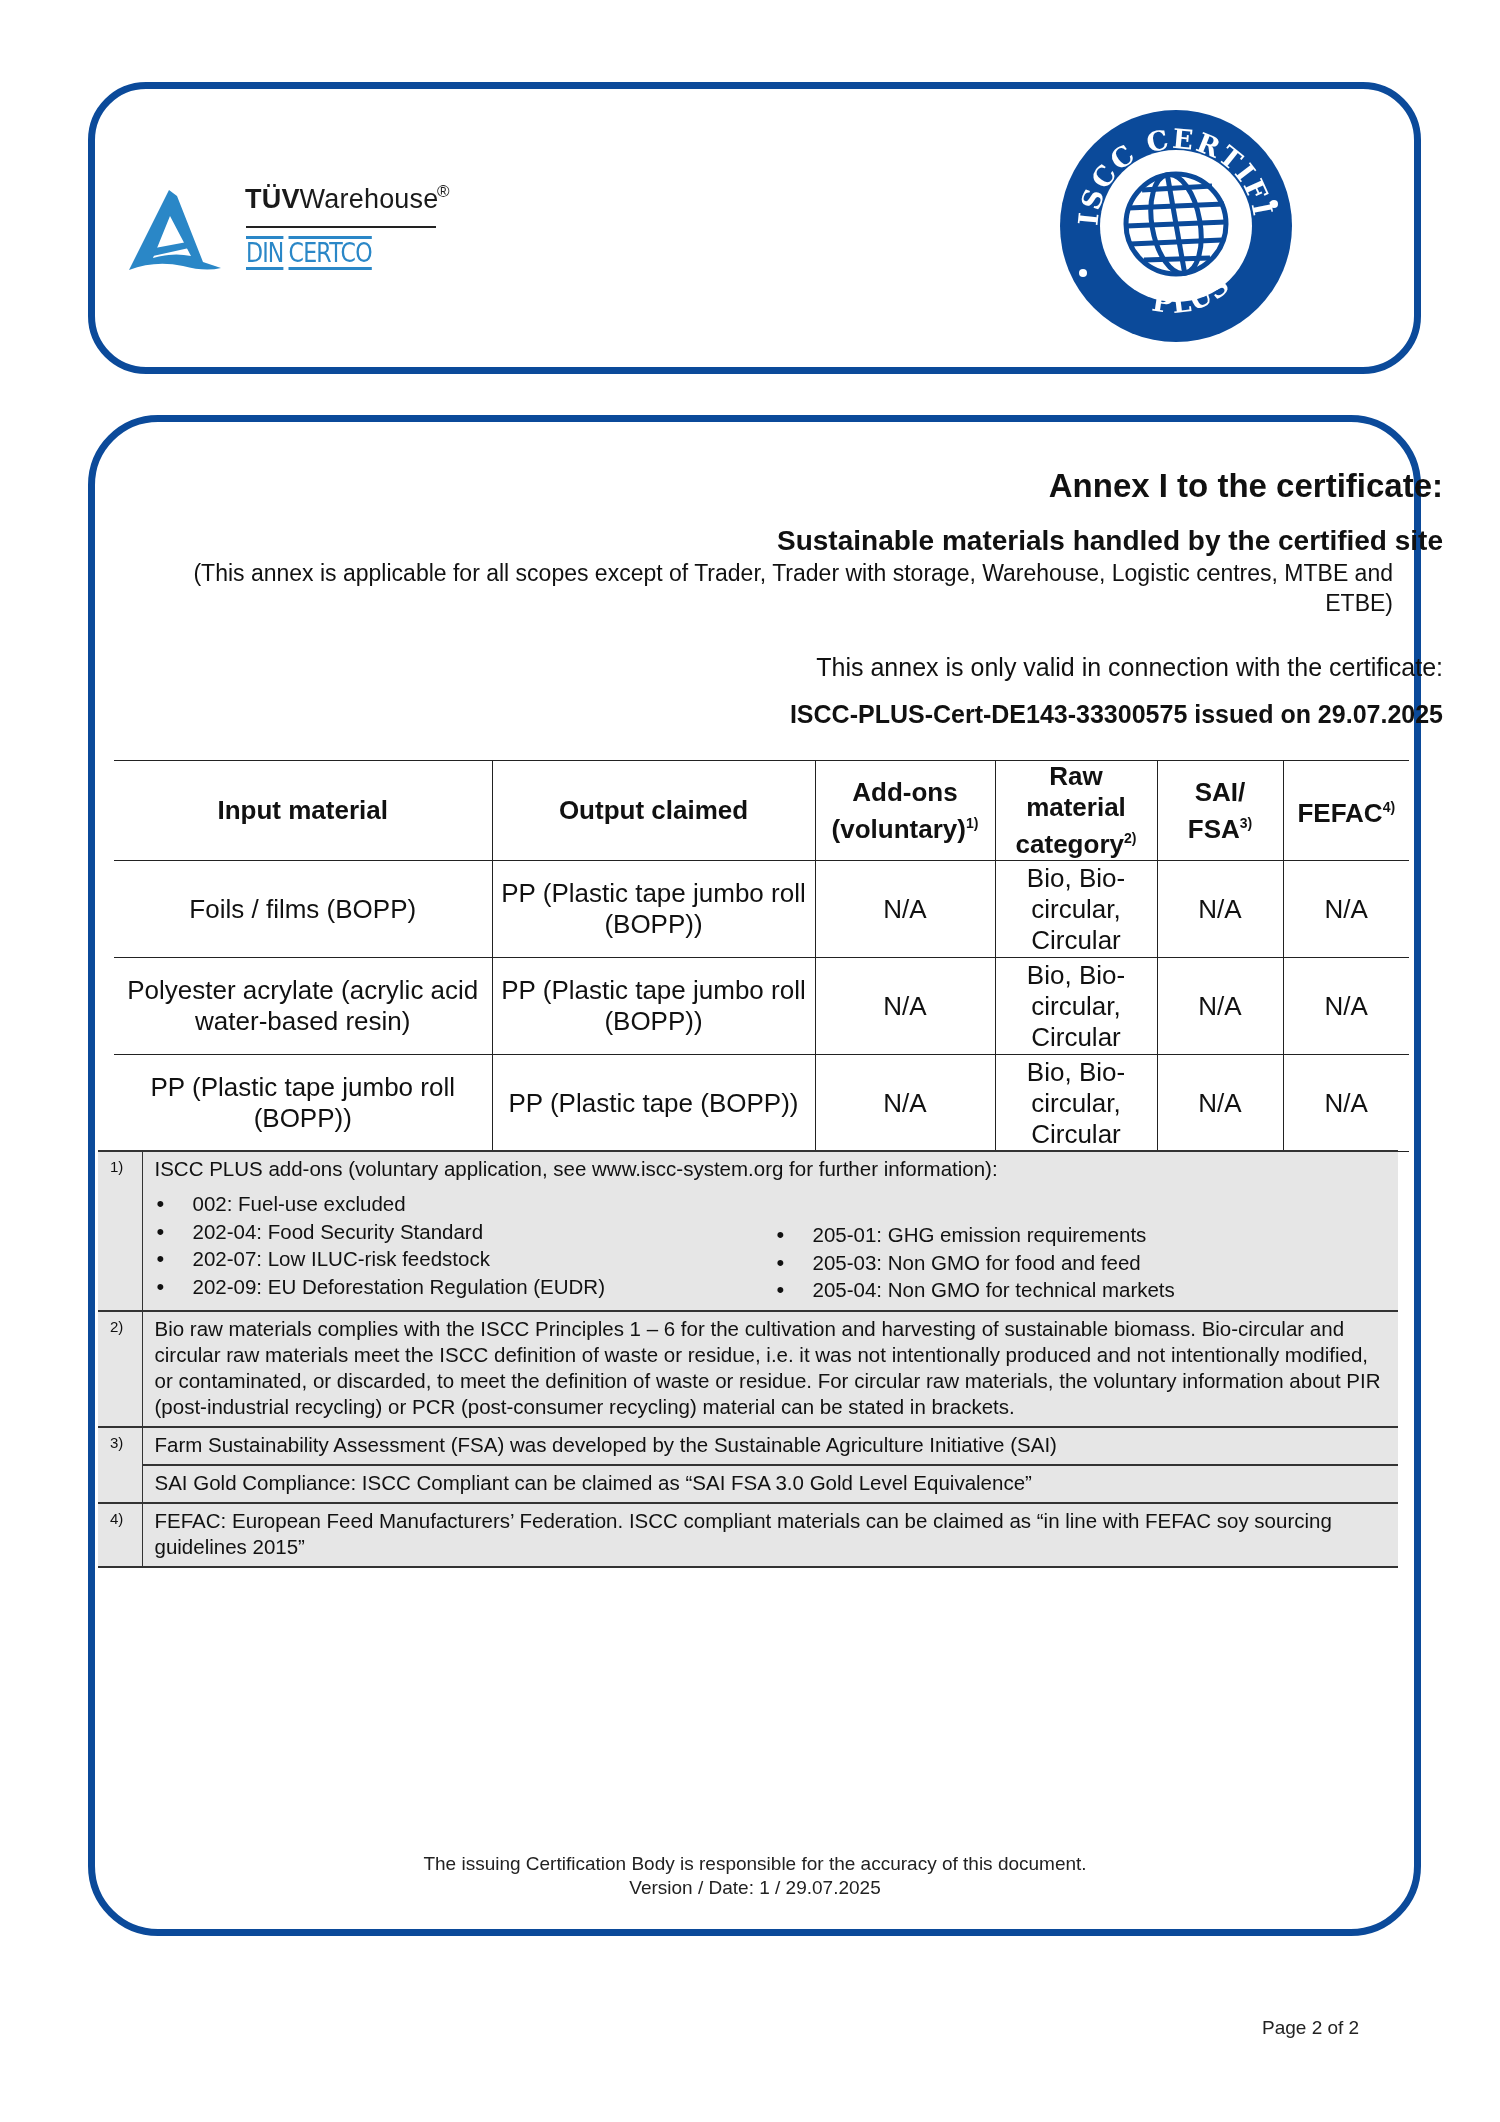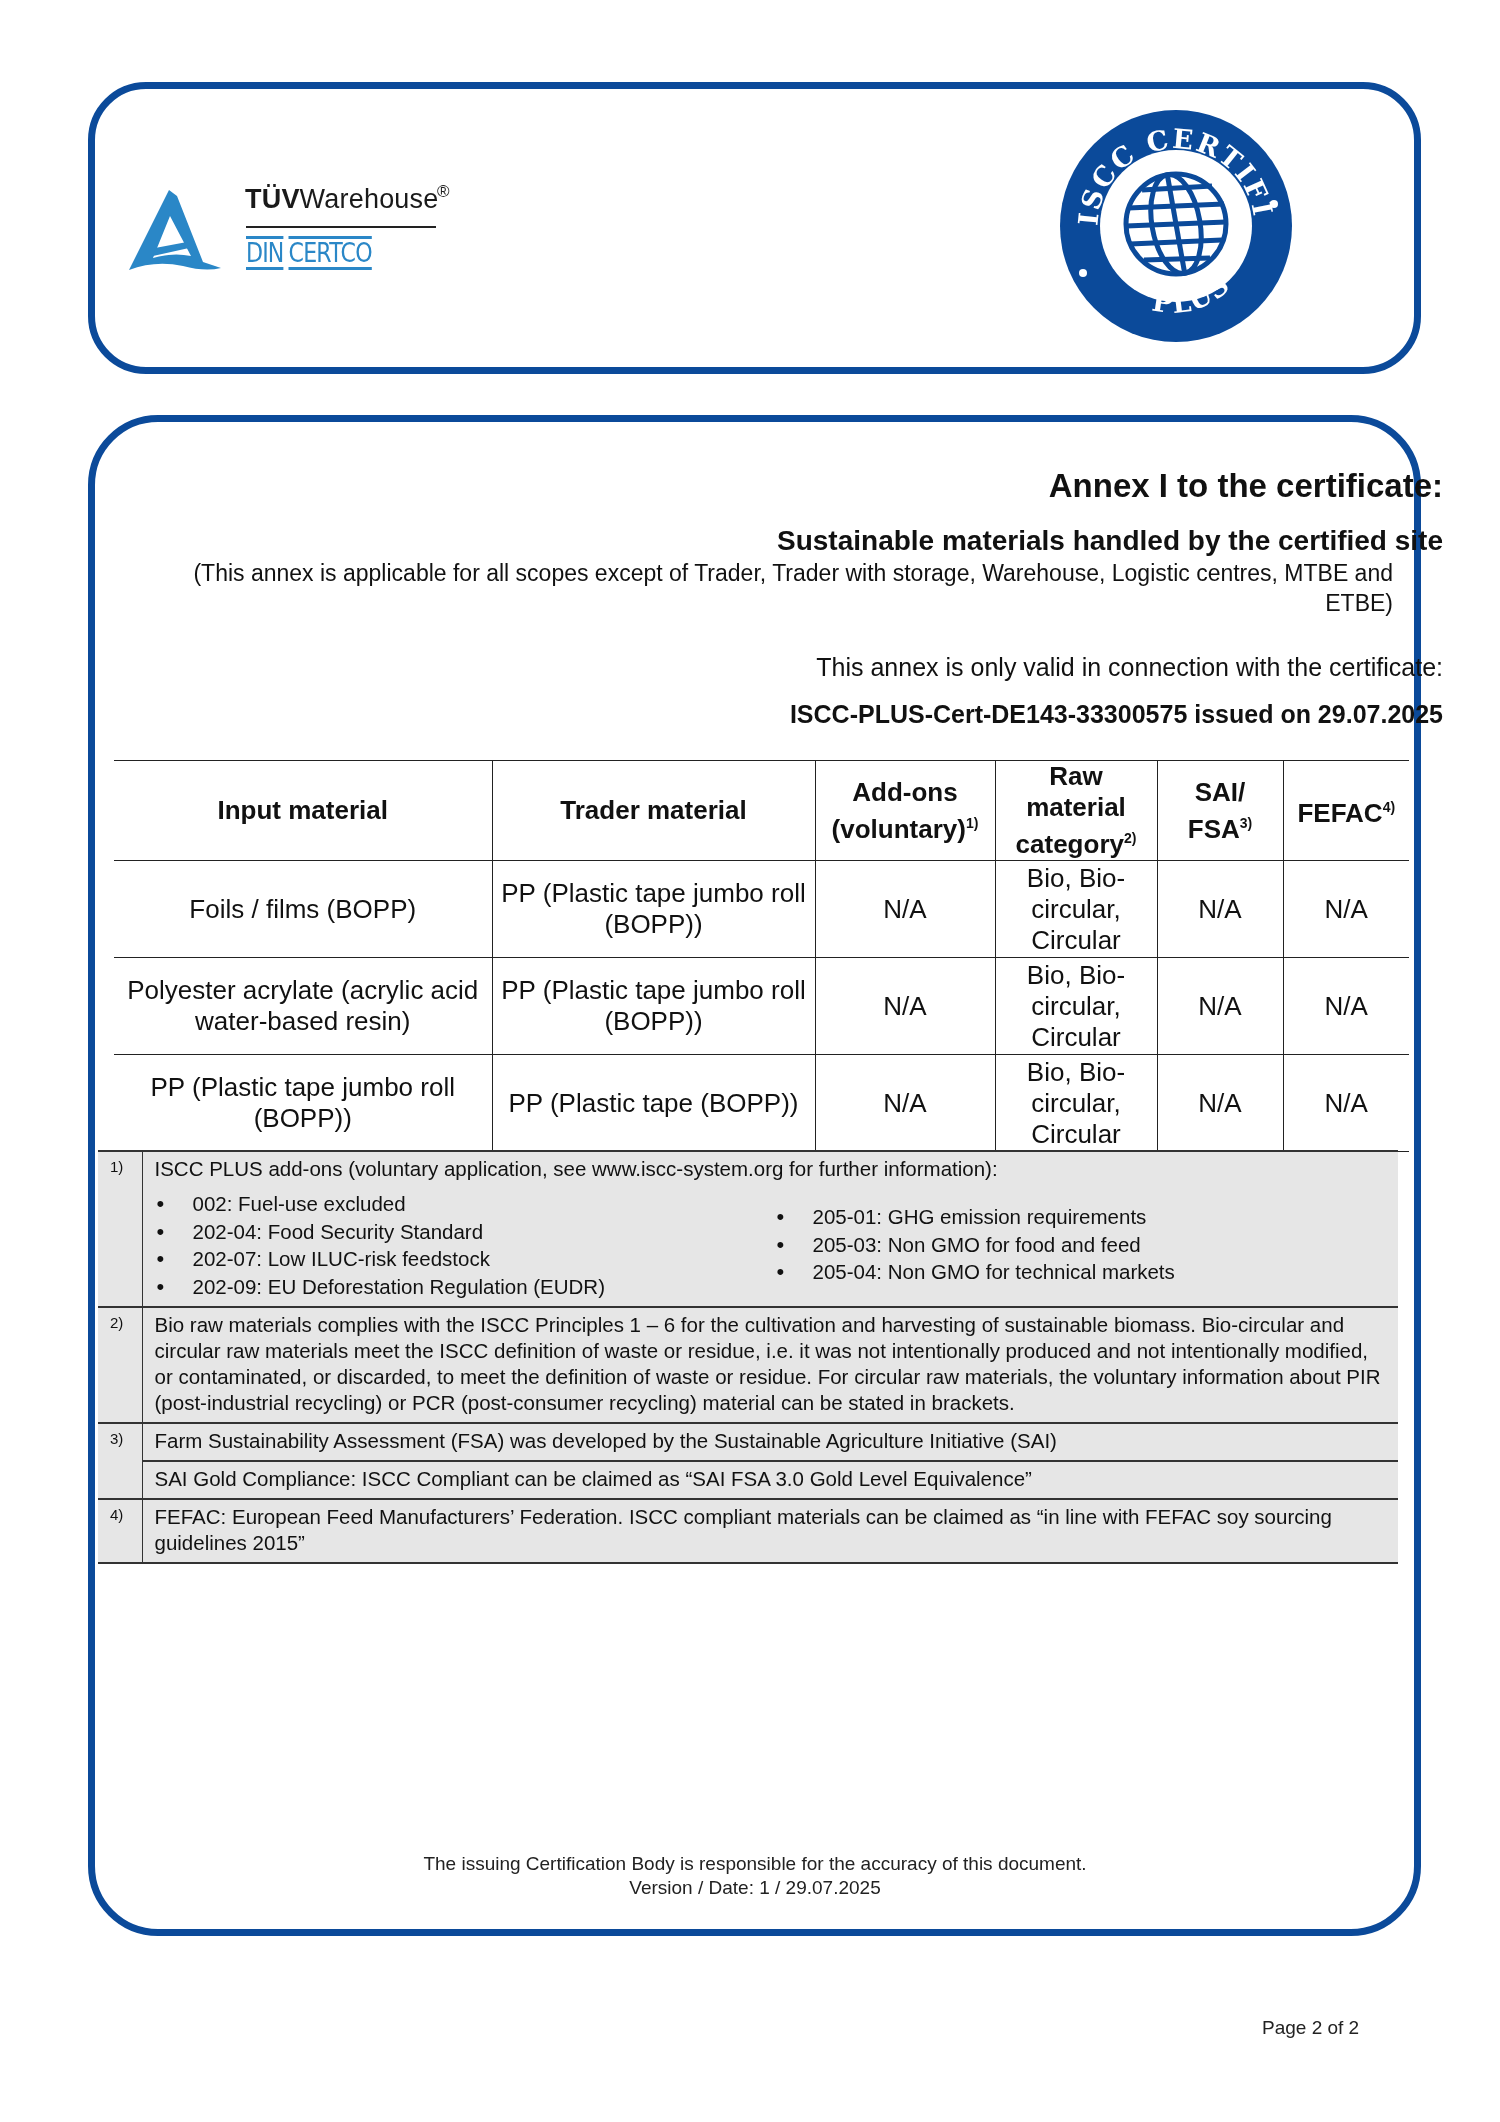--- a/index.html
+++ b/index.html
@@ -44,21 +44,21 @@
   .footnotes { position: absolute; left: 98px; top: 1150px; width: 1300px; border-collapse: collapse; font-size: 20.5px; background: #e6e6e6; }
   .footnotes td { border-top: 2px solid #333; vertical-align: top; }
   .footnotes tr:last-child td { border-bottom: 2px solid #333; }
   .fn-num { width: 44px; padding: 6px 0 0 12px; font-size: 15px; border-right: 1.5px solid #333; }
   .fn-body { padding: 4px 8px 6px 12px; line-height: 26px; }
   .fn-list { display: flex; margin-top: 8px; }
   .fn-col { list-style: none; }
   .fn-col li { position: relative; padding-left: 38px; line-height: 27.5px; }
   .fn-col li::before { content: "\2022"; position: absolute; left: 2px; top: 0; font-size: 22px; }
   .fn-col.left { width: 620px; }
-  .fn-col.right { margin-top: 13px; }
+  .fn-col.right { margin-top: 31px; }
   .fn-sub td.fn-num { border-top: none; }
 
   .footer-note { position: absolute; left: 95px; width: 1320px; text-align: center; font-size: 19px; line-height: 24px; top: 1852px; color: #222; }
   .page-num { position: absolute; left: 1262px; top: 2017px; font-size: 19px; color: #222; }
 </style>
 </head>
 <body>
 
 <div class="box header-box"></div>
 
@@ -115,21 +115,21 @@
     <col style="width:378px">
       <col style="width:323px">
       <col style="width:180px">
       <col style="width:162px">
       <col style="width:126px">
       <col style="width:126px">
   </colgroup>
   <thead>
     <tr>
       <th><span>Input material</span></th>
-      <th><span>Trader material</span></th>
+      <th><span>Output claimed</span></th>
       <th><span>Add-ons (voluntary)</span><sup>1)</sup></th>
       <th><span>Raw material category</span><sup>2)</sup></th>
       <th><span>SAI/ FSA</span><sup>3)</sup></th>
       <th><span>FEFAC</span><sup>4)</sup></th>
     </tr>
   </thead>
   <tbody>
     <tr>
       <td>Foils / films (BOPP)</td>
       <td>PP (Plastic tape jumbo roll (BOPP))</td>

